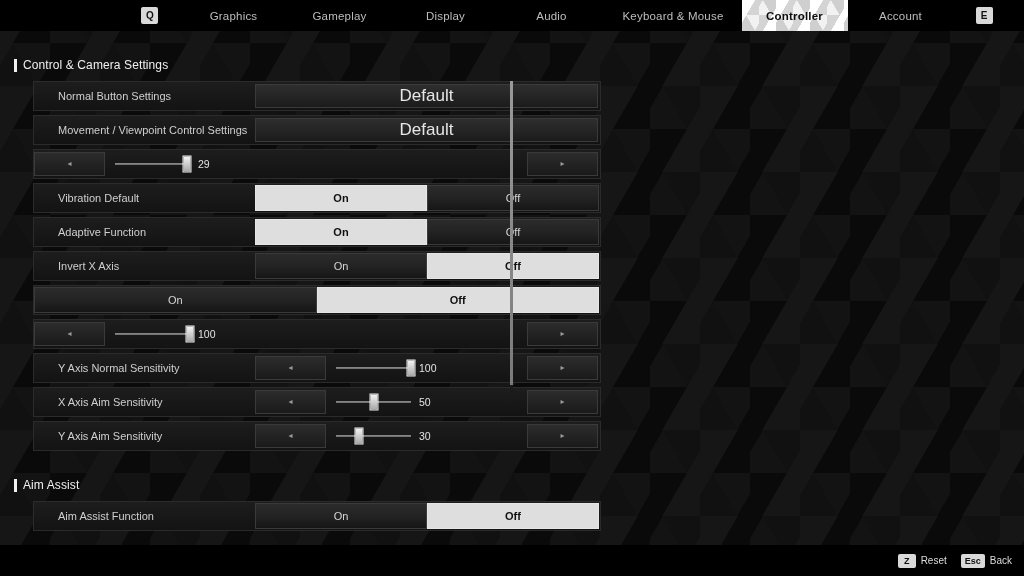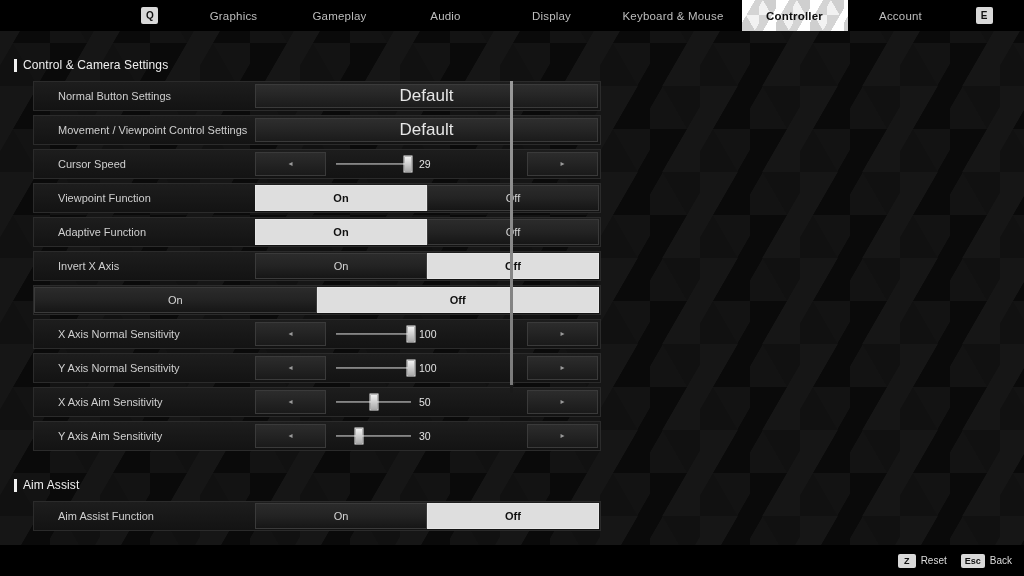--- a/index.html
+++ b/index.html
@@ -297,24 +297,24 @@
       <div class="nav-spacer-l"></div>
       <div class="keycap">Q</div>
       <div class="nav-gap-s"></div>
       <div class="nav-tab">
           <span>Graphics</span>
         </div>
       <div class="nav-tab">
           <span>Gameplay</span>
         </div>
       <div class="nav-tab">
+          <span>Display</span>
+        </div>
+      <div class="nav-tab">
           <span>Audio</span>
-        </div>
-      <div class="nav-tab">
-          <span>Display</span>
         </div>
       <div class="nav-tab">
           <span>Keyboard &amp; Mouse</span>
         </div>
       <div class="nav-tab active">
           <span>Controller</span>
         </div>
       <div class="nav-tab">
           <span>Account</span>
         </div>
@@ -340,38 +340,37 @@
       </div>
 
       <div class="row">
         <div class="row-label">Movement / Viewpoint Control Settings</div>
         <div class="row-control">
           <div class="value-btn">Default</div>
         </div>
       </div>
 
       <div class="row">
-        <div class="row-label">Cursor Speed</div>
         <div class="row-control">
           <div class="arrow-btn left">
               <span class="arrow-glyph">◂</span>
             </div>
           <div class="slider-area">
             <div class="track"></div>
             <div class="thumb" style="left: 82px;"></div>
             <div class="slider-value">29</div>
           </div>
           <div class="arrow-btn right">
               <span class="arrow-glyph">▸</span>
             </div>
         </div>
       </div>
 
       <div class="row">
-        <div class="row-label">Viewpoint Function</div>
+        <div class="row-label">Vibration Default</div>
         <div class="row-control">
           <div class="seg">
             <div class="seg-opt on-state">On</div>
             <div class="seg-opt off-state">Off</div>
           </div>
         </div>
       </div>
 
       <div class="row">
         <div class="row-label">Adaptive Function</div>
@@ -396,21 +395,20 @@
       <div class="row">
         <div class="row-control">
           <div class="seg">
             <div class="seg-opt off-state">On</div>
             <div class="seg-opt on-state">Off</div>
           </div>
         </div>
       </div>
 
       <div class="row">
-        <div class="row-label">X Axis Normal Sensitivity</div>
         <div class="row-control">
           <div class="arrow-btn left">
               <span class="arrow-glyph">◂</span>
             </div>
           <div class="slider-area">
             <div class="track"></div>
             <div class="thumb" style="left: 85px;"></div>
             <div class="slider-value">100</div>
           </div>
           <div class="arrow-btn right">

